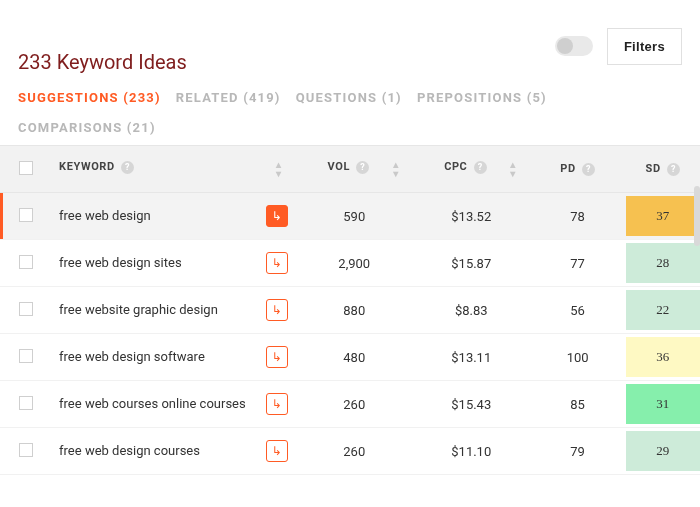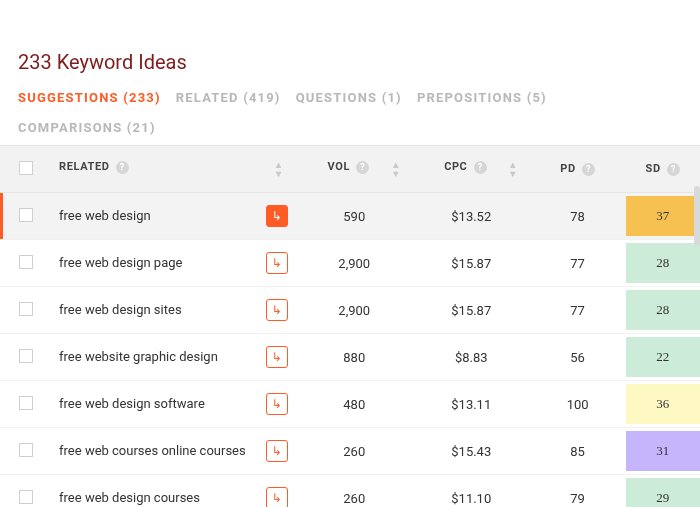--- a/index.html
+++ b/index.html
@@ -158,20 +158,24 @@
     width:6px;height:60px;
     background:#d9d9d9;
     border-radius:3px;
   }
 </style>
 </head>
 <body>
 
 <div class="header">
   <div class="title">233 Keyword Ideas</div>
+  <div class="header-right">
+    <div class="toggle"></div>
+    <button class="filters-btn">Filters</button>
+  </div>
 </div>
 
 <div class="tabs" id="tabs">
     <span class="tab active">SUGGESTIONS (233)</span>
     <span class="tab">RELATED (419)</span>
     <span class="tab">QUESTIONS (1)</span>
     <span class="tab">PREPOSITIONS (5)</span>
     <span class="tab">COMPARISONS (21)</span>
   </div>
 
@@ -183,21 +187,21 @@
       <col class="col-cpc">
       <col class="col-pd">
       <col class="col-sd">
   </colgroup>
   <thead>
     <tr>
       <th class="col-check">
         <span class="checkbox"></span>
       </th>
       <th class="col-kw">
-        <span>RELATED</span>
+        <span>KEYWORD</span>
         <span class="help">?</span>
         <span class="sorter">
             <span>▴</span>
             <span>▾</span>
           </span>
       </th>
       <th class="col-vol">
         <span>VOL</span>
         <span class="help">?</span>
         <span class="sorter">
@@ -236,50 +240,35 @@
         <td class="center">$13.52</td>
         <td class="center">78</td>
         <td class="sd-td">
           <div class="sd-cell" style="background: rgb(246, 193, 80);">37</div>
         </td>
       </tr>
       <tr>
         <td class="center"><span class="checkbox"></span></td>
         <td>
           <div class="kw-cell">
-            <div class="kw-text">free web design page</div>
+            <div class="kw-text">free web design sites</div>
             <div class="expand-btn">↳</div>
           </div>
         </td>
         <td class="center">2,900</td>
         <td class="center">$15.87</td>
         <td class="center">77</td>
         <td class="sd-td">
           <div class="sd-cell" style="background: rgb(205, 235, 217);">28</div>
         </td>
       </tr>
       <tr>
         <td class="center"><span class="checkbox"></span></td>
         <td>
           <div class="kw-cell">
-            <div class="kw-text">free web design sites</div>
-            <div class="expand-btn">↳</div>
-          </div>
-        </td>
-        <td class="center">2,900</td>
-        <td class="center">$15.87</td>
-        <td class="center">77</td>
-        <td class="sd-td">
-          <div class="sd-cell" style="background: rgb(205, 235, 217);">28</div>
-        </td>
-      </tr>
-      <tr>
-        <td class="center"><span class="checkbox"></span></td>
-        <td>
-          <div class="kw-cell">
             <div class="kw-text">free website graphic design</div>
             <div class="expand-btn">↳</div>
           </div>
         </td>
         <td class="center">880</td>
         <td class="center">$8.83</td>
         <td class="center">56</td>
         <td class="sd-td">
           <div class="sd-cell" style="background: rgb(205, 235, 217);">22</div>
         </td>
@@ -304,21 +293,21 @@
         <td>
           <div class="kw-cell">
             <div class="kw-text">free web courses online courses</div>
             <div class="expand-btn">↳</div>
           </div>
         </td>
         <td class="center">260</td>
         <td class="center">$15.43</td>
         <td class="center">85</td>
         <td class="sd-td">
-          <div class="sd-cell" style="background: #c4b5fd;">31</div>
+          <div class="sd-cell" style="background: #86efac;">31</div>
         </td>
       </tr>
       <tr>
         <td class="center"><span class="checkbox"></span></td>
         <td>
           <div class="kw-cell">
             <div class="kw-text">free web design courses</div>
             <div class="expand-btn">↳</div>
           </div>
         </td>

